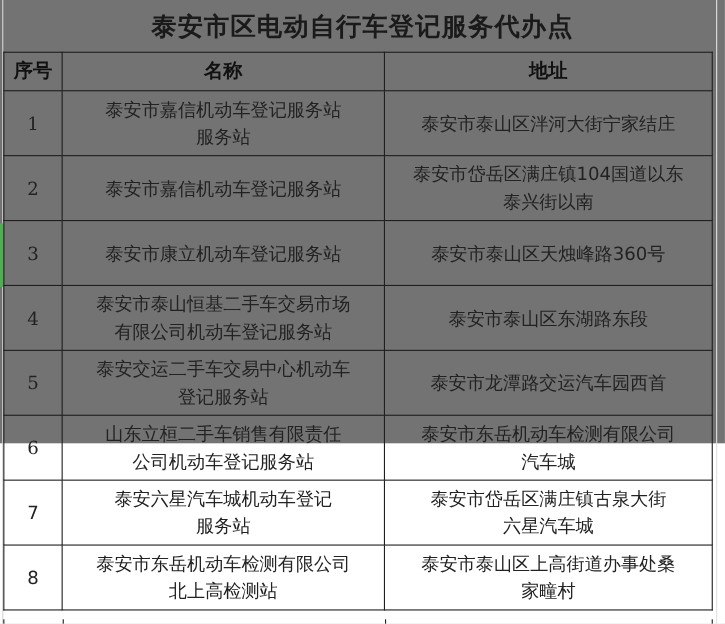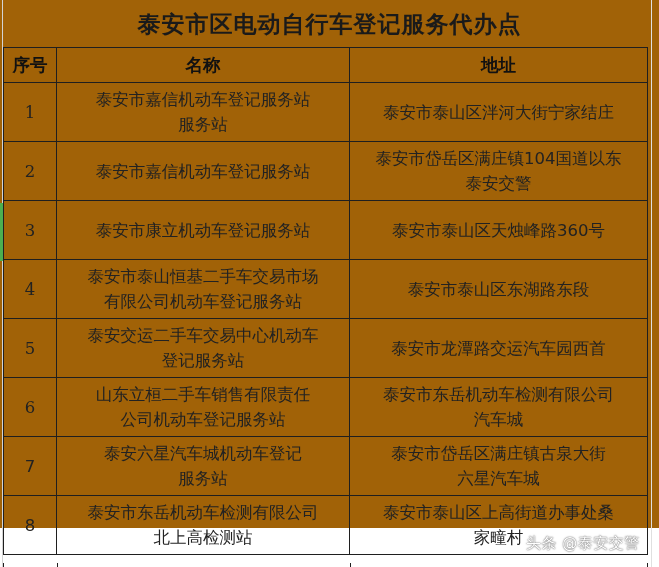--- a/index.html
+++ b/index.html
@@ -11,22 +11,22 @@
       width: 659px;
       height: 567px;
       position: relative;
       overflow: hidden;
       font-family: "DejaVu Sans", "Liberation Sans", sans-serif;
       color: #1a1a1a;
     }
     .sheet {
       position: absolute;
       left: 0; top: 0;
-      width: 659px; height: 528px;
-      background: #a16207;
+      width: 659px; height: 403px;
+      background: #737373;
     }
     
     .left-gridline {
       position: absolute;
       left: 2px; top: 0;
       width: 1px; height: 567px;
       background: #d4d4d4;
     }
     .selected-row-marker {
       position: absolute;
@@ -150,21 +150,21 @@
           <span class="line">泰安市泰山区泮河大街宁家结庄</span>
         </td>
       </tr>
       <tr>
         <td class="seq">2</td>
         <td>
           <span class="line">泰安市嘉信机动车登记服务站</span>
         </td>
         <td class="addr">
           <span class="line">泰安市岱岳区满庄镇104国道以东</span>
-          <span class="line">泰安交警</span>
+          <span class="line">泰兴街以南</span>
         </td>
       </tr>
       <tr>
         <td class="seq">3</td>
         <td>
           <span class="line">泰安市康立机动车登记服务站</span>
         </td>
         <td class="addr">
           <span class="line">泰安市泰山区天烛峰路360号</span>
         </td>
@@ -224,14 +224,13 @@
       </tr>
     </tbody>
   </table>
 
   <div class="bottom-row-stub">
     <div class="v1"></div>
     <div class="v2"></div>
     <div class="v3"></div>
   </div>
 
-  <div class="watermark">头条 @泰安交警</div>
 </div>
 
 </body></html>

